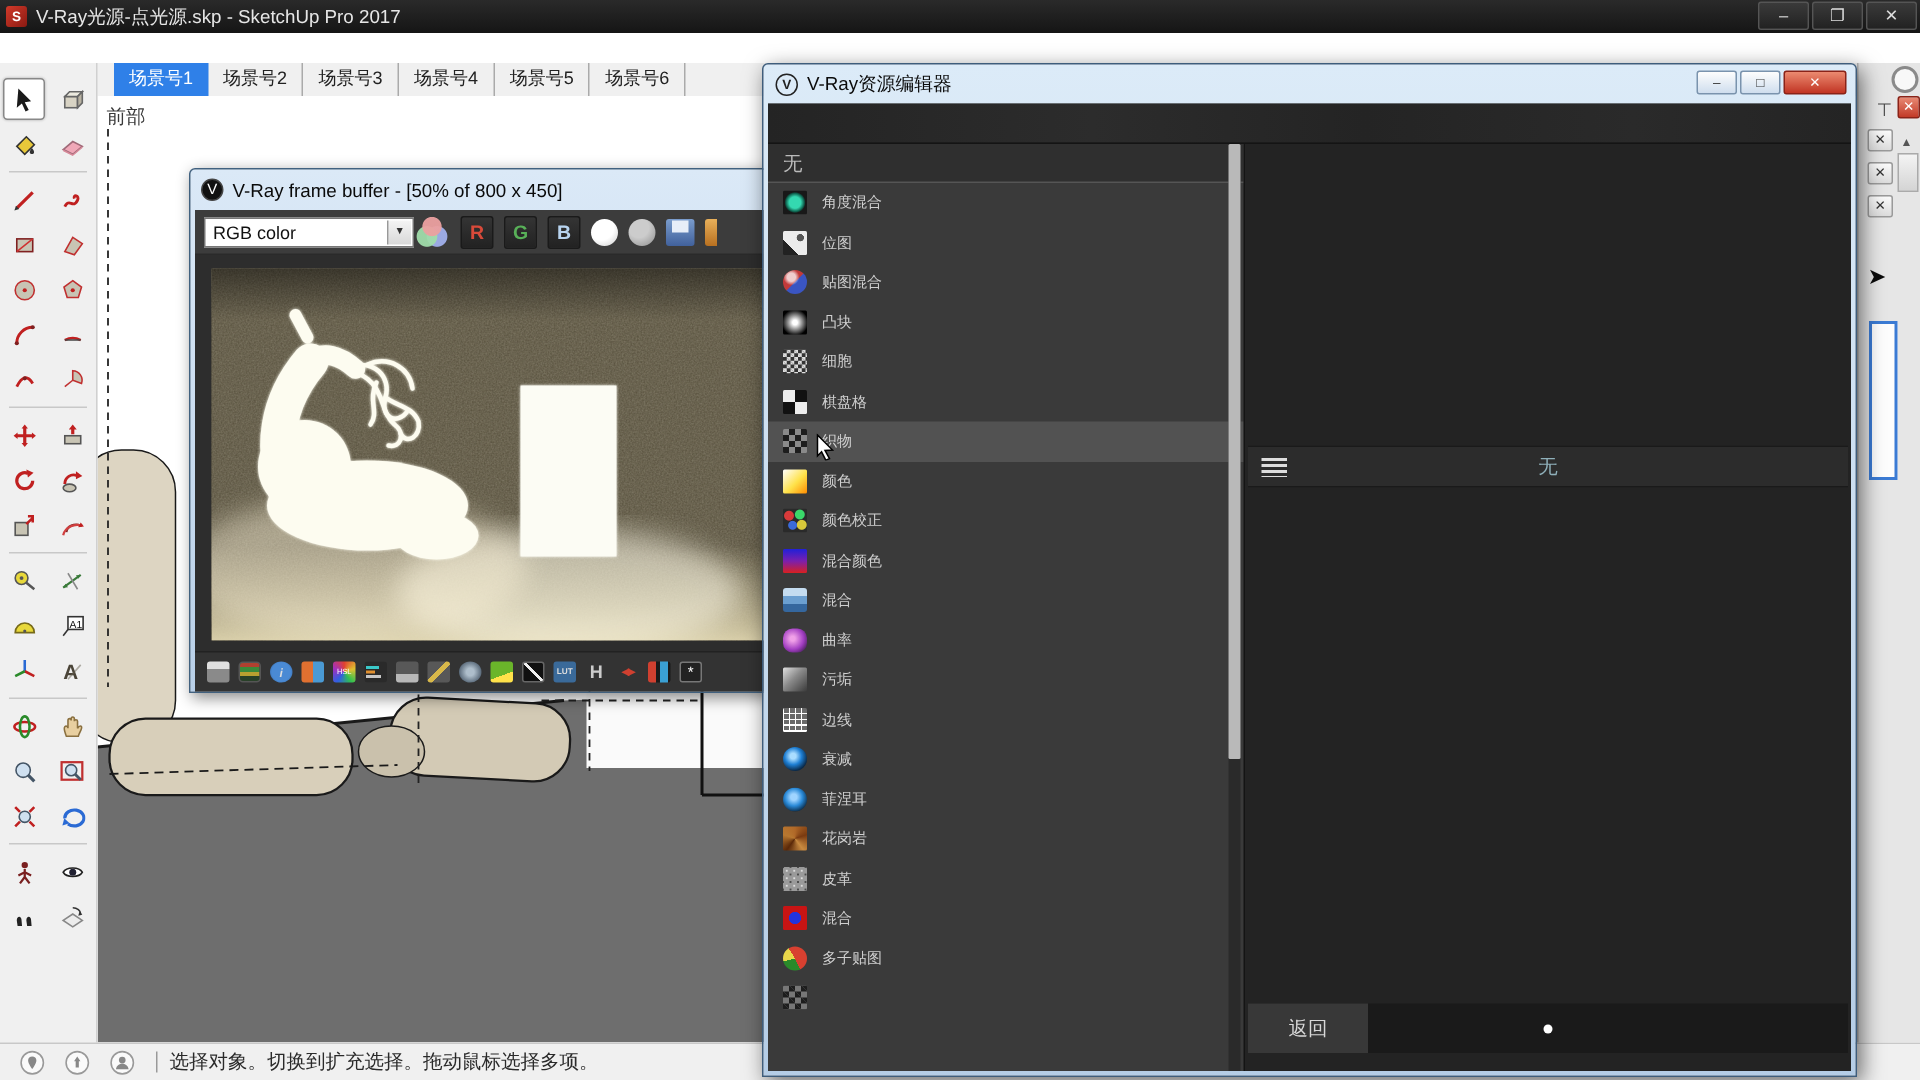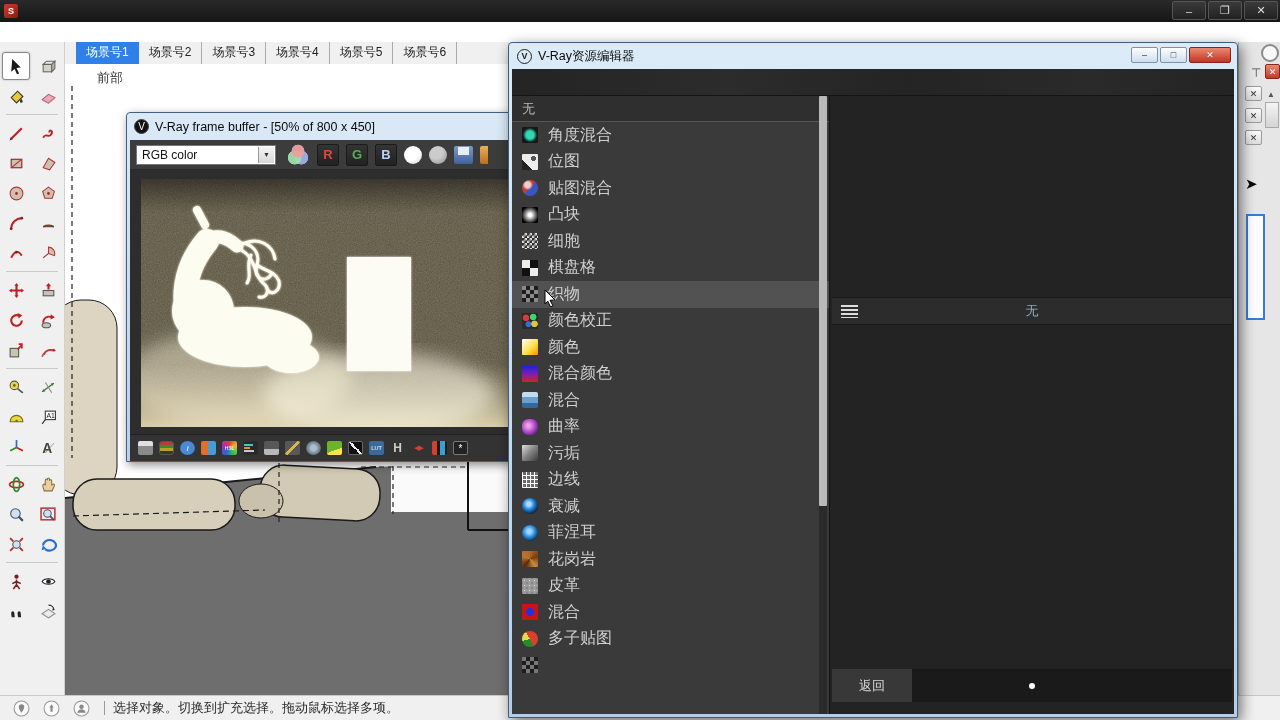--- a/index.html
+++ b/index.html
@@ -26,36 +26,36 @@
   
   .lefttoolbar { position:absolute; left:0; top:42px; width:65px; height:653px; background:#f0f0f0; border-right:1px solid #d0d0d0; z-index:7; padding-top:10px; }
   .tool-row { display:flex; justify-content:center; gap:4px; margin-bottom:2px; }
   .tool { width:28px; height:28px; display:flex; align-items:center; justify-content:center; border-radius:3px; }
   .tool.active { background:#fff; border:1px solid #888; box-shadow:0 0 2px rgba(0,0,0,.3); }
   .tool svg { width:17px; height:17px; }
   .tool-sep { height:1px; background:#c8c8c8; margin:4px 6px; }
 
   
   .viewport { position:absolute; left:65px; top:64px; width:1215px; height:631px; background:#fff; z-index:1; }
-  .view-label { position:absolute; left:32px; top:5px; font-size:13px; color:#3a3a3a; z-index:2; }
+  .view-label { position:absolute; left:6px; top:5px; font-size:13px; color:#3a3a3a; z-index:2; }
   .scene-svg { position:absolute; left:0; top:0; z-index:1; }
 
   
   .statusbar { position:absolute; left:0; top:695px; width:1280px; height:25px; background:#f0f0f0; border-top:1px solid #c8c8c8; display:flex; align-items:center; z-index:8; }
   .status-ic { width:17px; height:17px; margin-left:13px; }
   .status-sep { width:1px; height:14px; background:#999; margin:0 8px 0 14px; }
   .status-msg { font-size:13px; color:#2a2a2a; }
 
   
   .fb-window { position:absolute; left:126px; top:112px; width:386px; height:350px; background:linear-gradient(#dbe9f7,#b9d0e8); border:1px solid #41617f; border-radius:4px 4px 0 0; box-shadow:2px 3px 10px rgba(0,0,0,.45); z-index:20; }
   .fb-title { height:27px; display:flex; align-items:center; padding-left:7px; }
   .fb-logo { width:15px; height:15px; border-radius:50%; background:#111; color:#fff; font-size:10px; display:flex; align-items:center; justify-content:center; margin-right:6px; border:1px solid #444; }
   .fb-title-text { font-size:12.5px; color:#0a0a0a; }
   .fb-body { position:absolute; left:3px; right:0; top:27px; bottom:0; background:#3c3c3c; overflow:hidden; }
-  .fb-toolbar { height:30px; background:#3c3c3c; border-bottom:1px solid #2a2a2a; display:flex; align-items:center; padding-left:6px; gap:10px; }
+  .fb-toolbar { height:30px; background:#3c3c3c; border-bottom:1px solid #2a2a2a; display:flex; align-items:center; padding-left:6px; gap:0; }
   .fb-dropdown { width:140px; height:20px; background:#fff; border:1px solid #777; display:flex; align-items:center; font-size:12px; color:#111; padding-left:5px; position:relative; }
   .fb-dd-arrow { position:absolute; right:1px; top:1px; bottom:1px; width:16px; background:linear-gradient(#f4f4f4,#d8d8d8); border-left:1px solid #999; display:flex; align-items:center; justify-content:center; font-size:7px; color:#333; }
   .fbt { display:inline-flex; align-items:center; justify-content:center; }
   .fbt-rgb { width:24px; height:22px; position:relative; background:
       radial-gradient(circle at 50% 32%, rgba(235,160,160,.95) 0 32%, rgba(235,160,160,0) 35%),
       radial-gradient(circle at 36% 62%, rgba(160,220,170,.95) 0 32%, rgba(160,220,170,0) 35%),
       radial-gradient(circle at 64% 62%, rgba(160,175,235,.95) 0 32%, rgba(160,175,235,0) 35%); }
   .fbt-letter { width:22px; height:22px; background:linear-gradient(#343434,#222); border:1px solid #1a1a1a; border-radius:2px; font-size:13px; font-weight:bold; }
   .fbt-letter.r { color:#d84a3a; }
   .fbt-letter.g { color:#58b058; }
@@ -93,21 +93,21 @@
   .ae-logo { width:15px; height:15px; border-radius:50%; border:1.5px solid #222; color:#222; font-size:9px; font-weight:bold; display:flex; align-items:center; justify-content:center; margin-right:6px; }
   .ae-title-text { font-size:12.5px; color:#0a0a0a; }
   .ae-btns { position:absolute; top:4px; right:6px; display:flex; gap:2px; }
   .ae-btn { width:27px; height:16px; background:linear-gradient(#fdfdfd,#cfdeee); border:1px solid #7a93ad; border-radius:2px; font-size:9px; color:#333; display:flex; align-items:center; justify-content:center; }
   .ae-btn.close { width:42px; background:linear-gradient(#eb8a70,#c13524); color:#fff; font-weight:bold; border-color:#8a2318; }
   .ae-body { position:absolute; left:3px; right:3px; top:26px; bottom:3px; background:#1e1e1e; overflow:hidden; }
   .ae-toolbar { height:27px; background:linear-gradient(90deg,#242424, #2c2c2c 30%, #242424 55%, #2a2a2a 80%, #242424); border-bottom:1px solid #141414; }
   .ae-cols { position:absolute; left:0; right:0; top:27px; bottom:0; display:flex; }
   .ae-list { width:318px; background:#3a3a3a; position:relative; overflow:hidden; border-right:1px solid #141414; }
   .ae-list-header { height:26px; background:#2f2f2f; border-bottom:1px solid #555; color:#bbb; font-size:13px; display:flex; align-items:center; padding-left:10px; }
-  .tex-row { height:26.5px; display:flex; align-items:center; padding-left:10px; gap:10px; position:relative; color:#cfcfcf; font-size:16px; }
+  .tex-row { height:26.5px; display:flex; align-items:center; padding-left:10px; gap:10px; position:relative; color:#cfcfcf; font-size:10px; }
   .tex-row.hl { background:#525252; }
   .tex-ic { width:16px; height:16px; flex:0 0 16px; border-radius:1px; }
   .ae-scroll { position:absolute; right:2px; top:0; width:8px; bottom:0; background:#2a2a2a; }
   .ae-thumb { position:absolute; left:0; top:0; width:8px; height:410px; background:#b9b9b9; border-radius:1px; }
   .cursor-arrow { position:absolute; left:32px; top:8px; z-index:5; }
   .ae-right { flex:1; background:#232323; position:relative; }
   .ae-slotbar { position:absolute; left:2px; right:2px; top:201px; height:28px; background:#2c2c2c; border-top:1px solid #1a1a1a; border-bottom:1px solid #1a1a1a; display:flex; align-items:center; }
   .hamburger { width:17px; height:13px; margin-left:9px; background:repeating-linear-gradient(180deg,#ddd 0 2px,transparent 2px 4px); }
   .slot-value { position:absolute; left:0; right:0; text-align:center; color:#8fb0ba; font-size:13px; }
   .ae-bottombar { position:absolute; left:2px; right:2px; bottom:12px; height:33px; background:#1a1a1a; display:flex; align-items:center; }
@@ -180,20 +180,21 @@
       <line x1="7" y1="22" x2="7" y2="394" stroke="#222" stroke-width="1.2" stroke-dasharray="5 4"></line>
       <line x1="214" y1="390" x2="214" y2="460" stroke="#222" stroke-width="1.2" stroke-dasharray="5 4"></line>
       <line x1="328" y1="384" x2="328" y2="450" stroke="#222" stroke-width="1.2" stroke-dasharray="5 4"></line>
       <line x1="296" y1="403" x2="403" y2="403" stroke="#222" stroke-width="1.2" stroke-dasharray="5 4"></line>
     </svg>
     <div class="vp-vline"></div>
   </div>
 
   <div class="titlebar">
     <div class="logo">S</div>
+    <div class="ttext">V-Ray光源-点光源.skp - SketchUp Pro 2017</div>
     <div class="win-btns" id="main-win-btns">
         <div class="win-btn">–</div>
         <div class="win-btn">❐</div>
         <div class="win-btn">✕</div>
       </div>
   </div>
 
 
   <div class="tabbar">
       <span id="scene-tabs" style="display:flex;">
@@ -637,26 +638,26 @@
                 <span>棋盘格</span>
               </div>
               <div class="tex-row hl">
                 <span class="tex-ic tex-cloth"></span>
                 <span>织物</span>
                 <span class="cursor-arrow"><svg width="14" height="18" viewBox="0 0 14 18">
                     <path d="M1 1l10 10-5 .3 3 5.5-2.5 1-2.8-5.6L1 15z" fill="#fff" stroke="#000" stroke-width="1"></path>
                   </svg></span>
               </div>
               <div class="tex-row">
+                <span class="tex-ic tex-color"></span>
+                <span>颜色</span>
+              </div>
+              <div class="tex-row">
                 <span class="tex-ic tex-color-correct"></span>
                 <span>颜色校正</span>
-              </div>
-              <div class="tex-row">
-                <span class="tex-ic tex-color"></span>
-                <span>颜色</span>
               </div>
               <div class="tex-row">
                 <span class="tex-ic tex-mix-color"></span>
                 <span>混合颜色</span>
               </div>
               <div class="tex-row">
                 <span class="tex-ic tex-composite"></span>
                 <span>混合</span>
               </div>
               <div class="tex-row">

